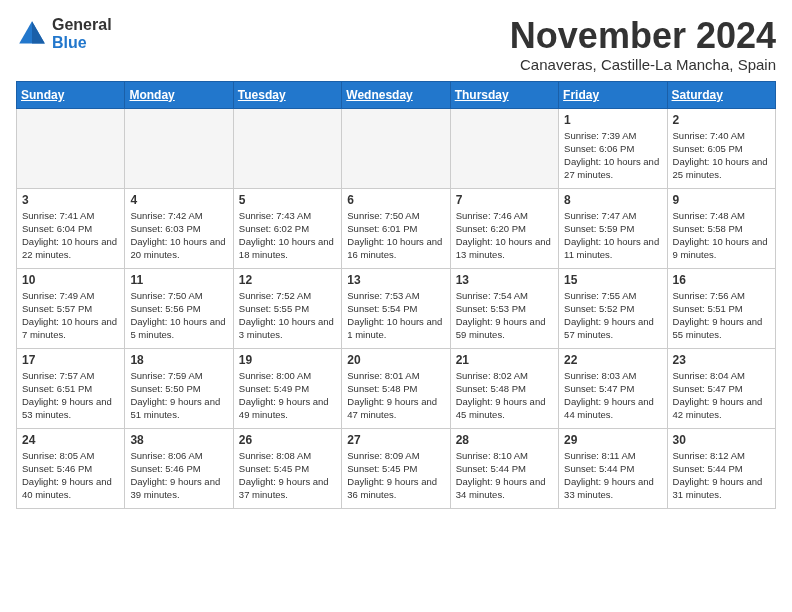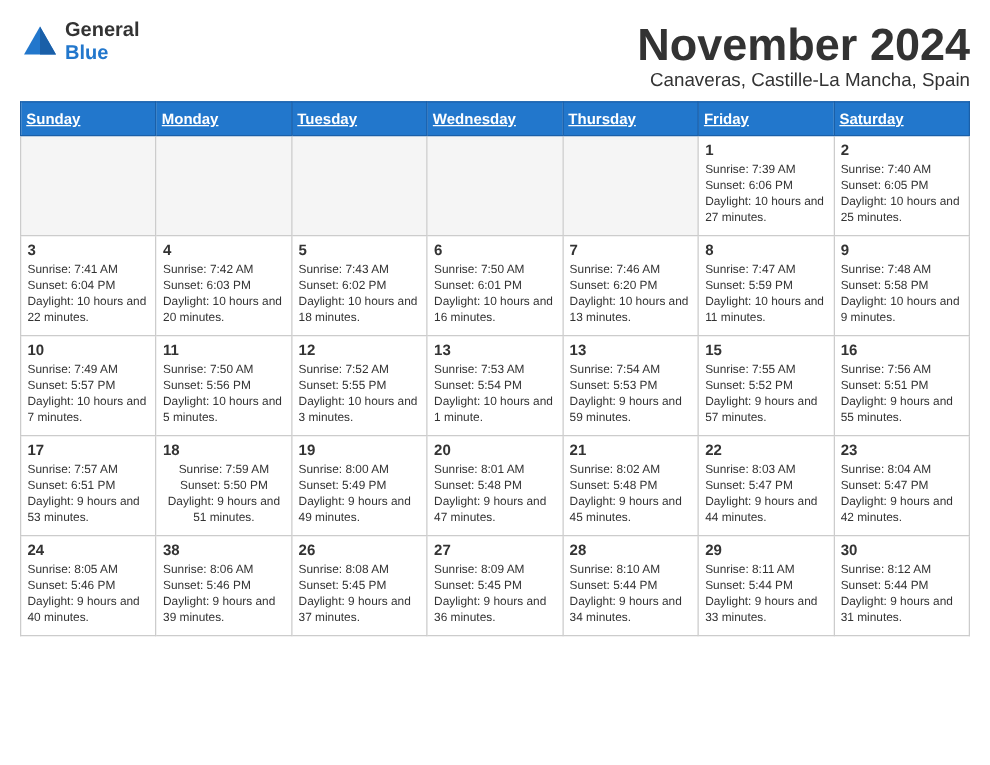--- a/index.html
+++ b/index.html
@@ -236,21 +236,21 @@
       </tr>
       <tr>
         <td>
           <span class="day-num">17</span>
           <div class="day-info" style="white-space: pre-line;">Sunrise: 7:57 AM
 Sunset: 6:51 PM
 Daylight: 9 hours and 53 minutes.</div>
         </td>
         <td>
           <span class="day-num">18</span>
-          <div class="day-info" style="white-space: pre-line; text-align: center;">Sunrise: 7:59 AM
+          <div class="day-info" style="white-space: pre-line;">Sunrise: 7:59 AM
 Sunset: 5:50 PM
 Daylight: 9 hours and 51 minutes.</div>
         </td>
         <td>
           <span class="day-num">19</span>
           <div class="day-info" style="white-space: pre-line;">Sunrise: 8:00 AM
 Sunset: 5:49 PM
 Daylight: 9 hours and 49 minutes.</div>
         </td>
         <td>

